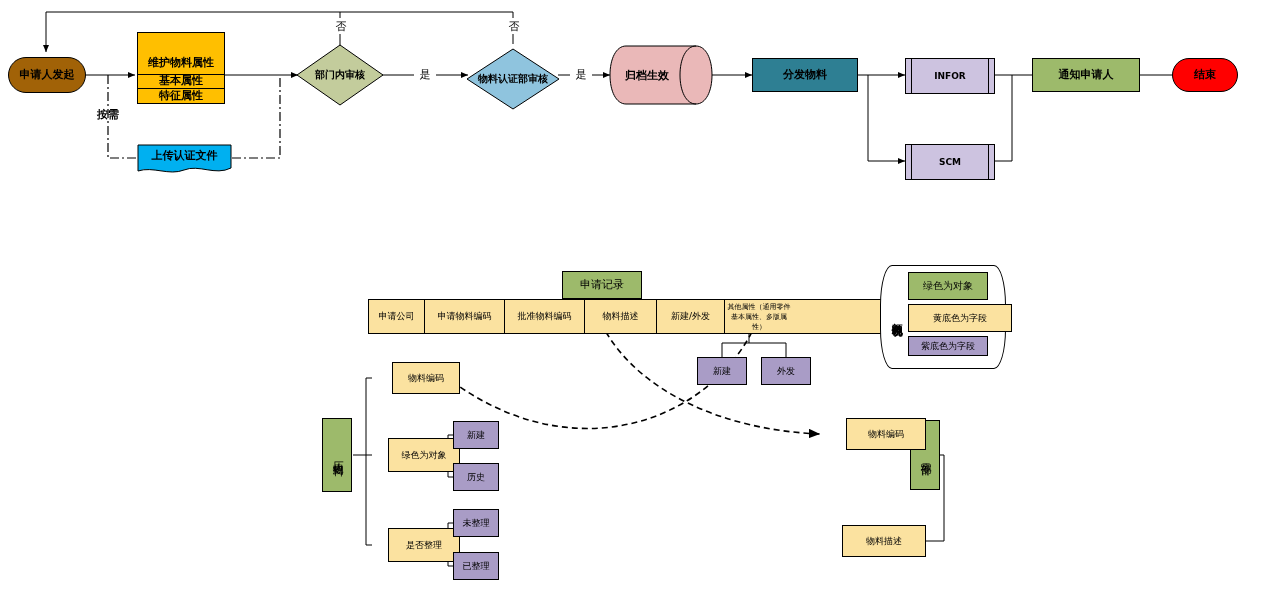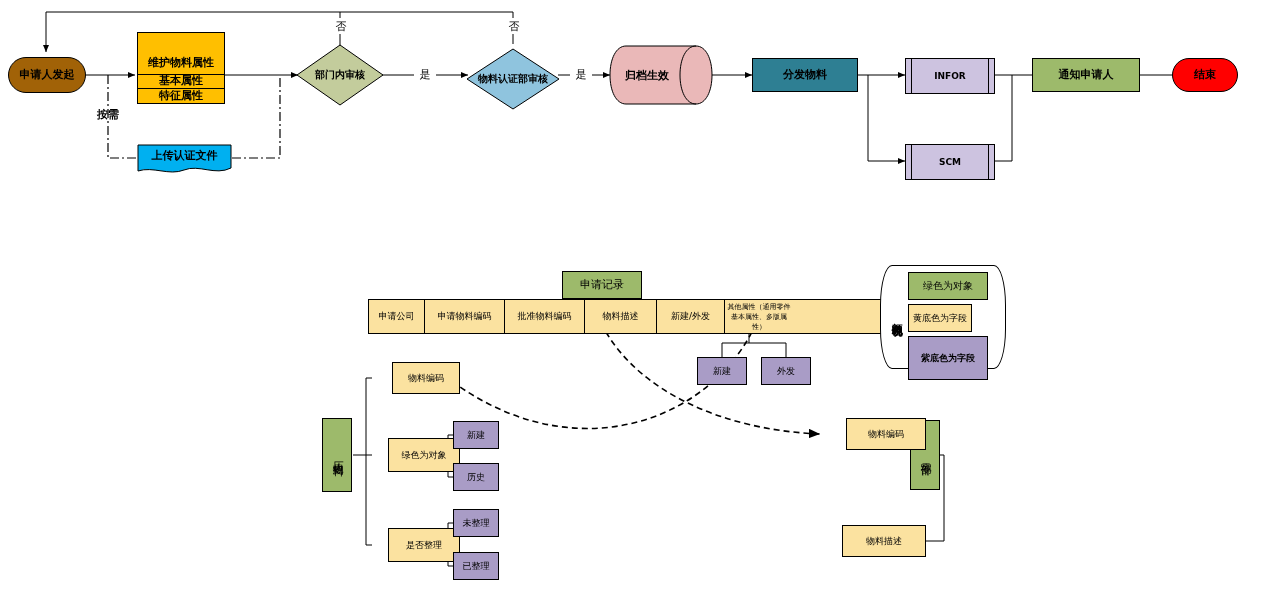--- a/index.html
+++ b/index.html
@@ -282,20 +282,20 @@
   </div>
 
   <div class="legendbox" style="left:880px;top:265px;width:124px;height:102px;">
   </div>
   <div class="node vert" style="left:886px;top:272px;width:20px;height:88px;font-size:11px;font-weight:bold;">
     <span>颜色说明</span>
   </div>
   <div class="node bordered" style="left:908px;top:272px;width:80px;height:28px;background:#9dba6b;font-size:10px;">
     <span>绿色为对象</span>
   </div>
-  <div class="node bordered" style="left:908px;top:304px;width:64px;height:28px;background:#fbe2a0;font-size:9px;">
+  <div class="node bordered" style="left:908px;top:304px;width:104px;height:28px;background:#fbe2a0;font-size:9px;">
     <span>黄底色为字段</span>
   </div>
-  <div class="node bordered" style="left:908px;top:336px;width:80px;height:44px;background:#a99cc6;font-size:9px;font-weight:bold;">
+  <div class="node bordered" style="left:908px;top:336px;width:80px;height:20px;background:#a99cc6;font-size:9px;">
     <span>紫底色为字段</span>
   </div>
 
 </div>
 
 </body></html>

